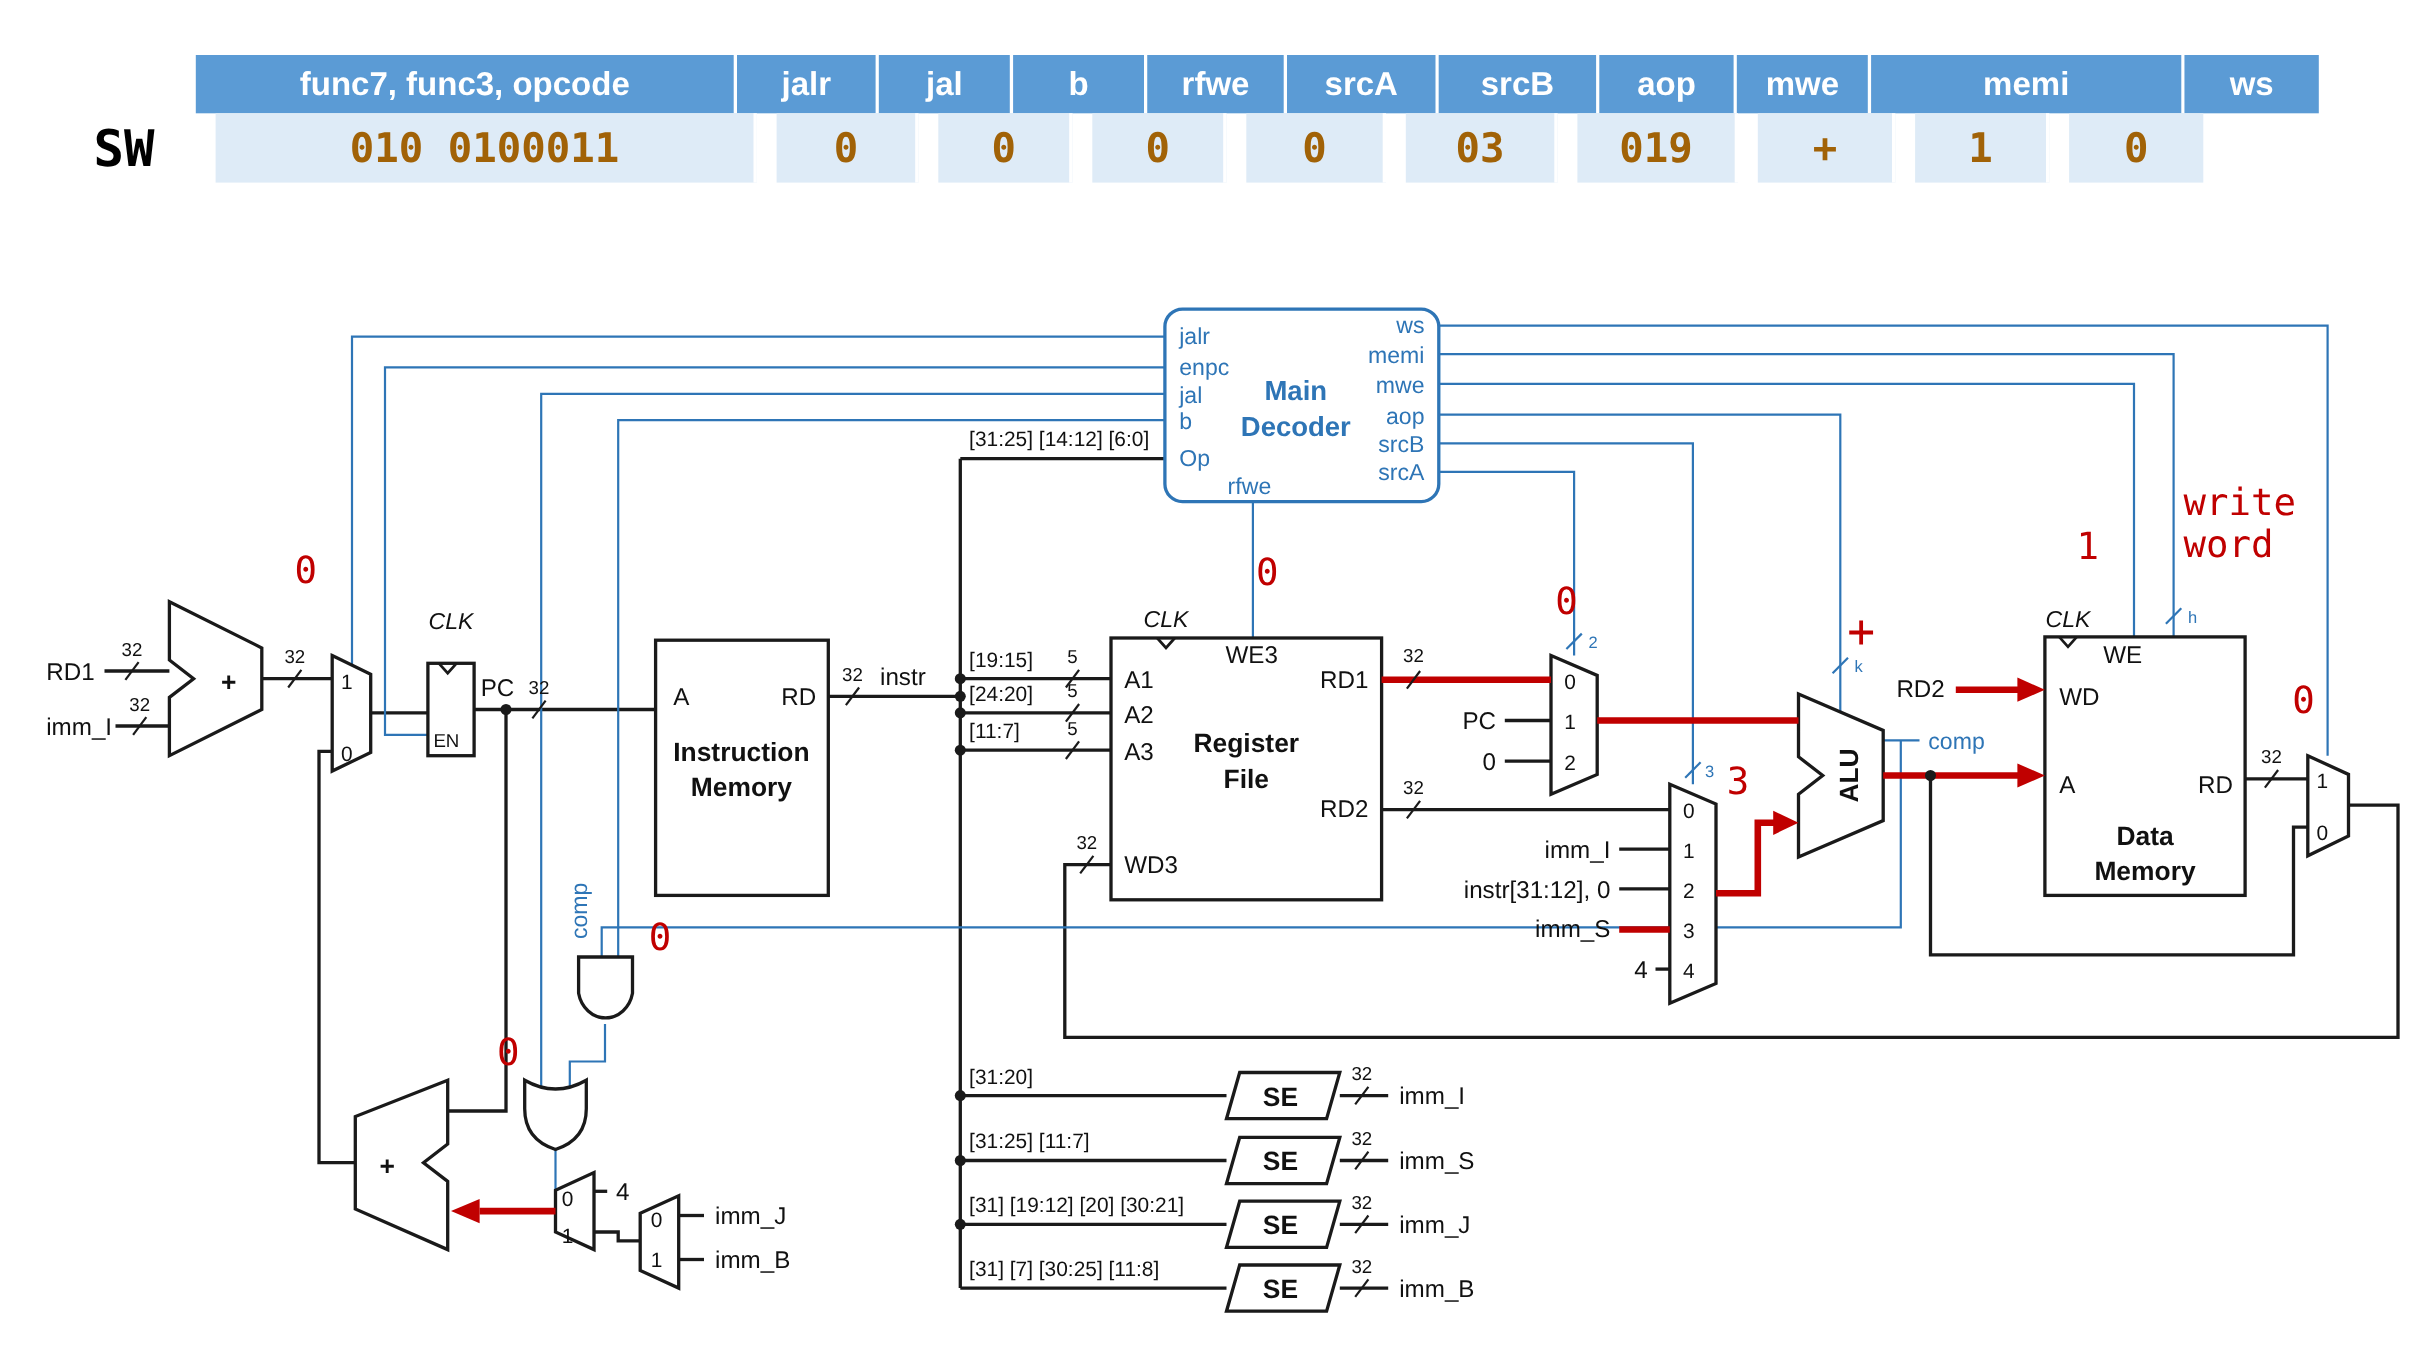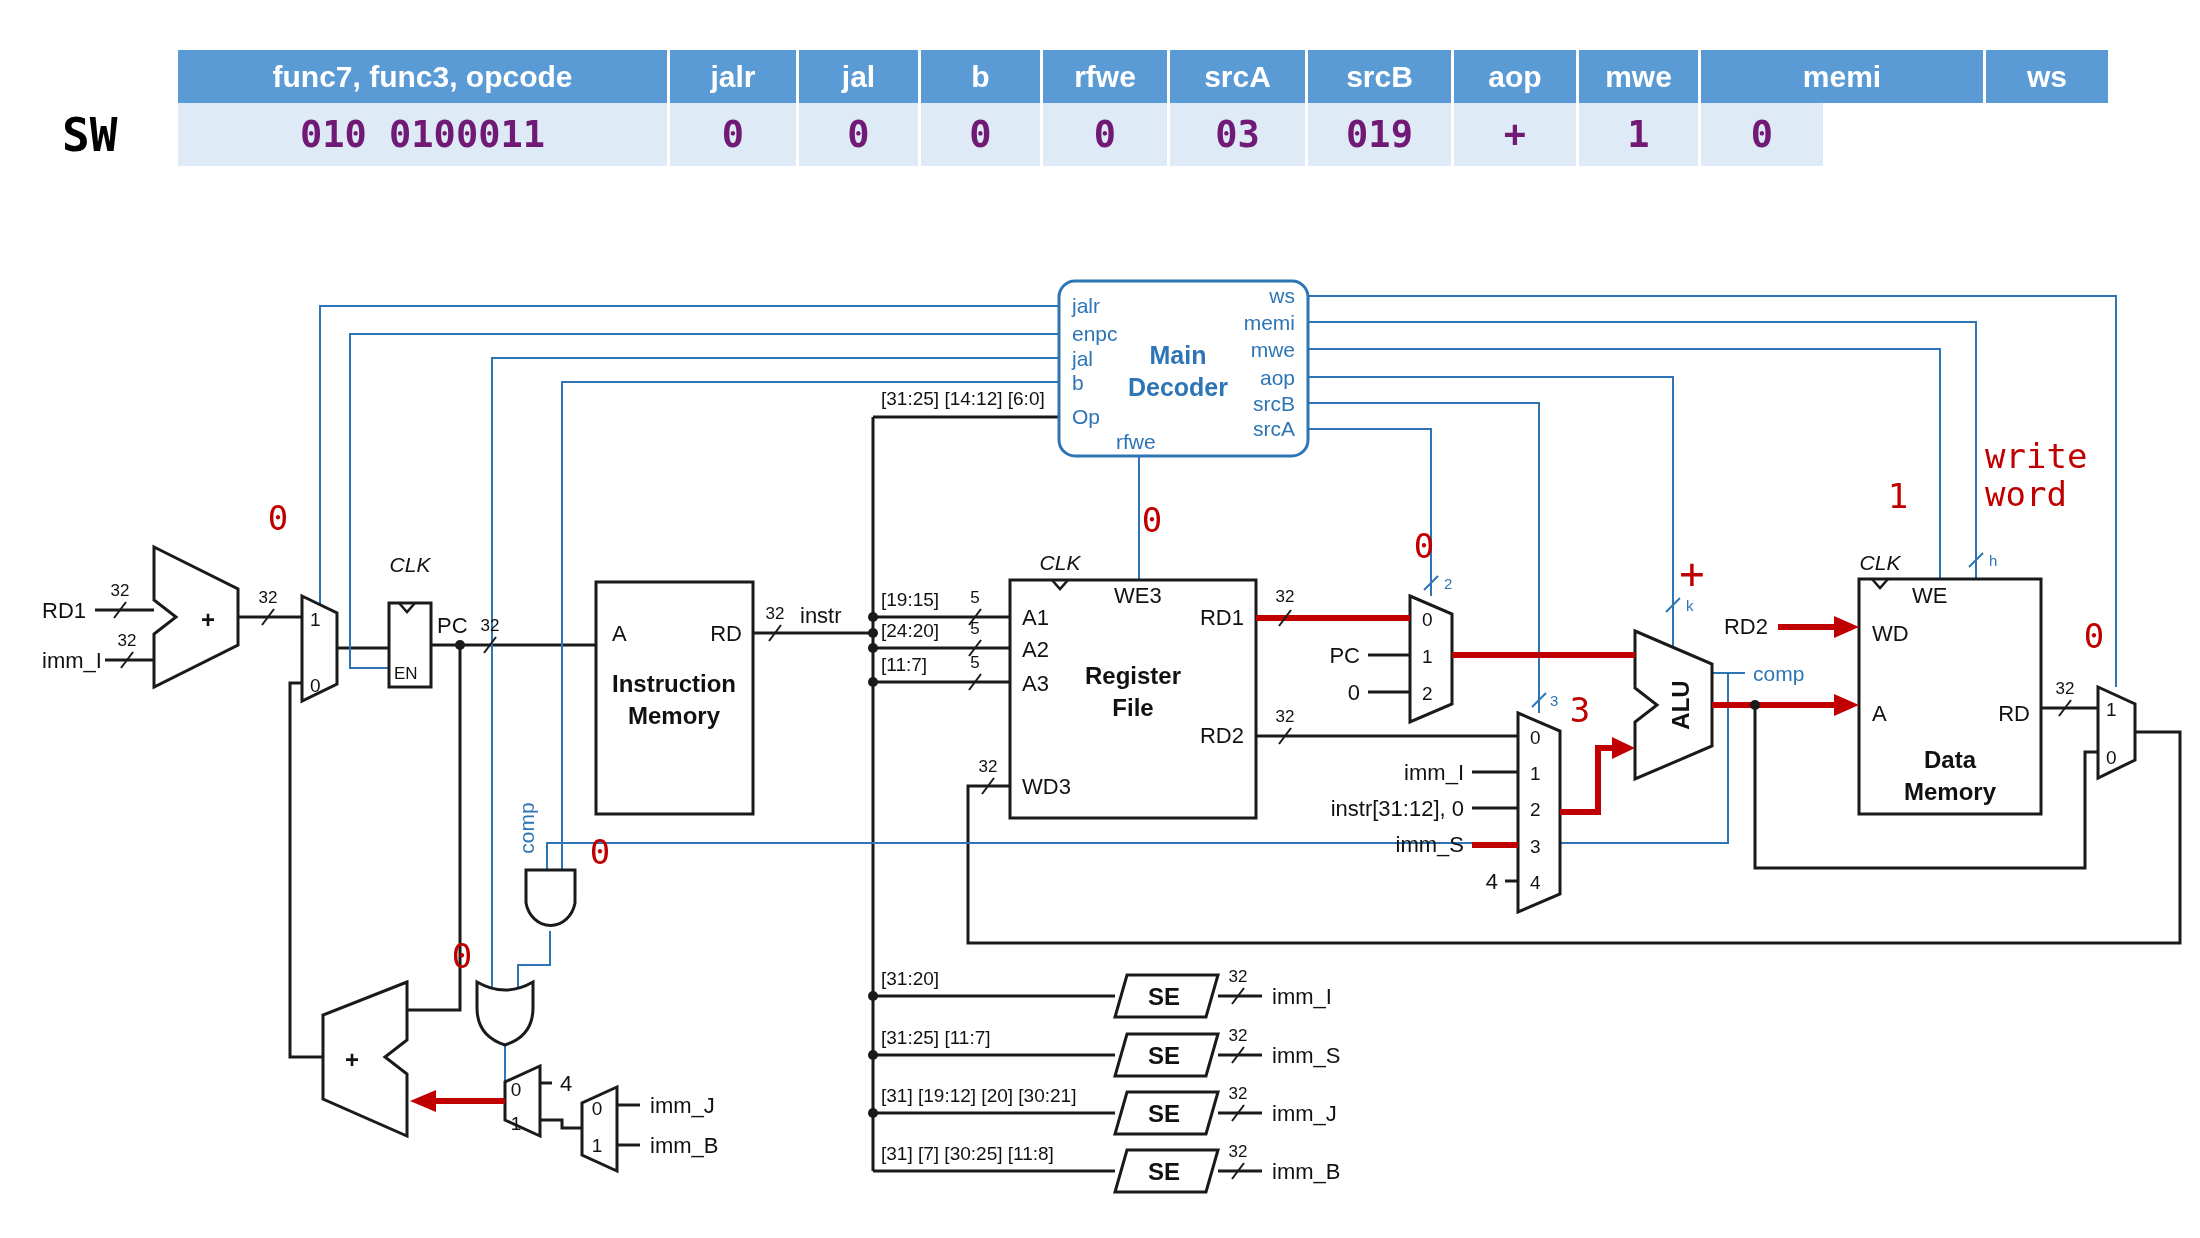--- a/index.html
+++ b/index.html
@@ -1,25 +1,25 @@
 <!DOCTYPE html>
 <html><head>
 <meta charset="utf-8">
 <style>
   html,body{margin:0;padding:0;background:#fff;}
   body{width:2200px;height:1238px;position:relative;overflow:hidden;
        font-family:"Liberation Sans",sans-serif;}
   
-  .sw-label{position:absolute;left:62px;top:108px;font:bold 46px "DejaVu Sans Mono",monospace;color:#000;}
+  .sw-label{position:absolute;left:85px;top:108px;font:bold 46px "DejaVu Sans Mono",monospace;color:#000;}
   .ctrl-table{position:absolute;left:178px;top:50px;}
   .ctrl-row{display:flex;}
   .cell{box-sizing:border-box;border-right:3px solid #fff;display:flex;align-items:center;justify-content:center;}
   .cell:last-child{border-right:none;}
   .hdr .cell{background:#5B9BD5;color:#fff;font:bold 30px "Liberation Sans",sans-serif;height:53px;}
-  .val .cell{background:#DEEBF7;color:#701a75;font:bold 37px "DejaVu Sans Mono",monospace;height:63px;}
+  .val .cell{background:#DEEBF7;color:#a16207;font:bold 37px "DejaVu Sans Mono",monospace;height:63px;margin-left:18px;}
   .c0{width:492px}.c1{width:129px}.c2{width:122px}.c3{width:122px}.c4{width:127px}
   .c5{width:138px}.c6{width:146px}.c7{width:125px}.c8{width:122px}.c9{width:285px}.c10{width:122px}
   
   svg{position:absolute;left:0;top:0;}
   .wb{stroke:#1a1a1a;stroke-width:3;fill:none;}
   .wblu{stroke:#2E75B6;stroke-width:2;fill:none;}
   .shape{fill:#fff;stroke:#1a1a1a;stroke-width:3;}
   .dec{fill:#fff;stroke:#2E75B6;stroke-width:3;}
   .wedge{fill:none;stroke:#1a1a1a;stroke-width:2.5;}
   .red{stroke:#C00000;stroke-width:6;fill:none;}

